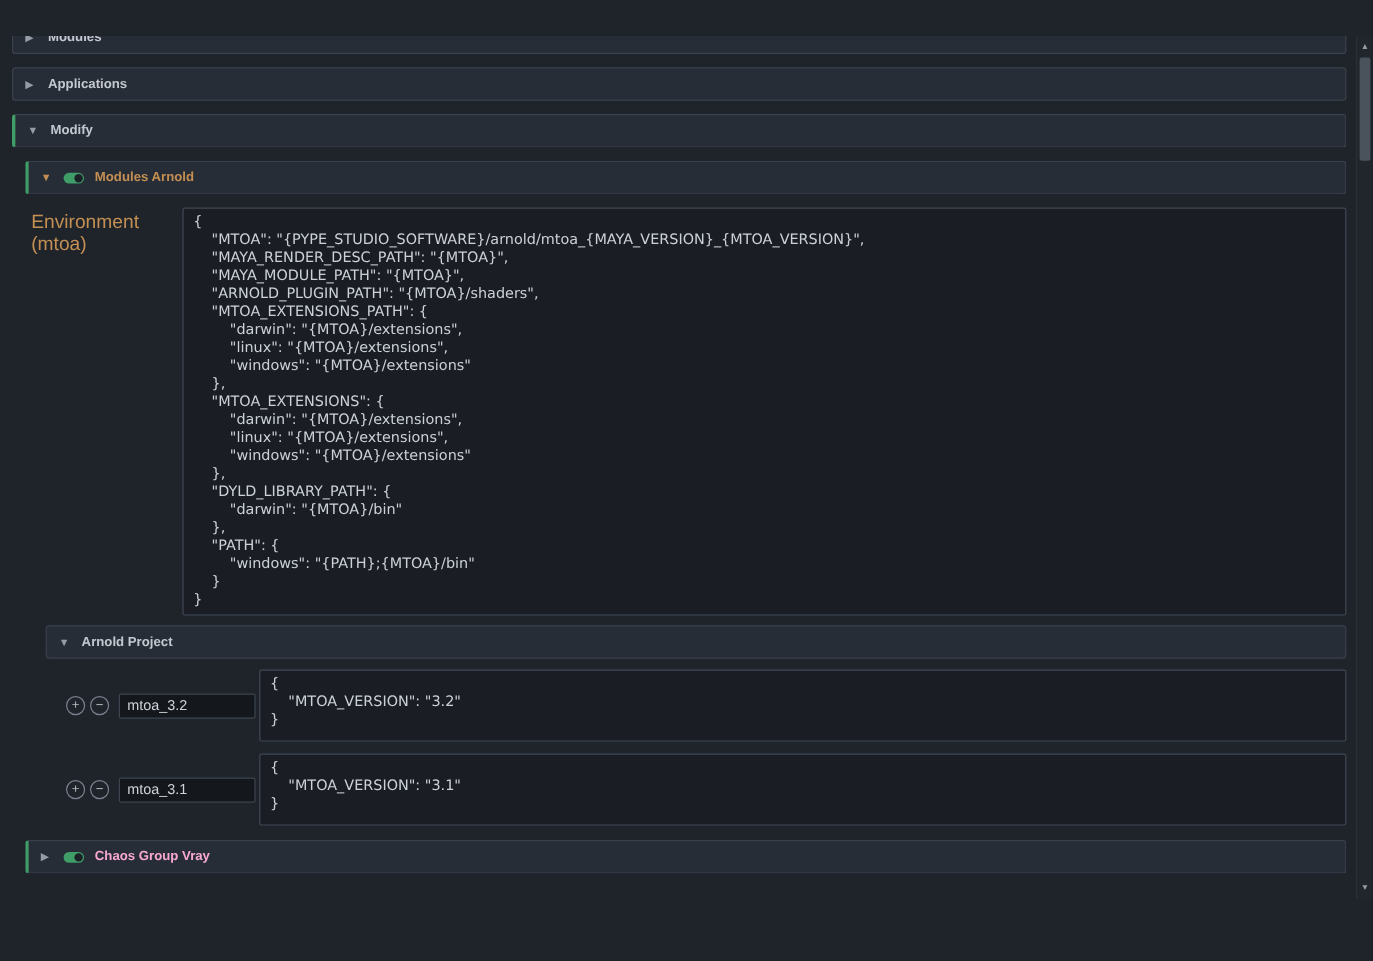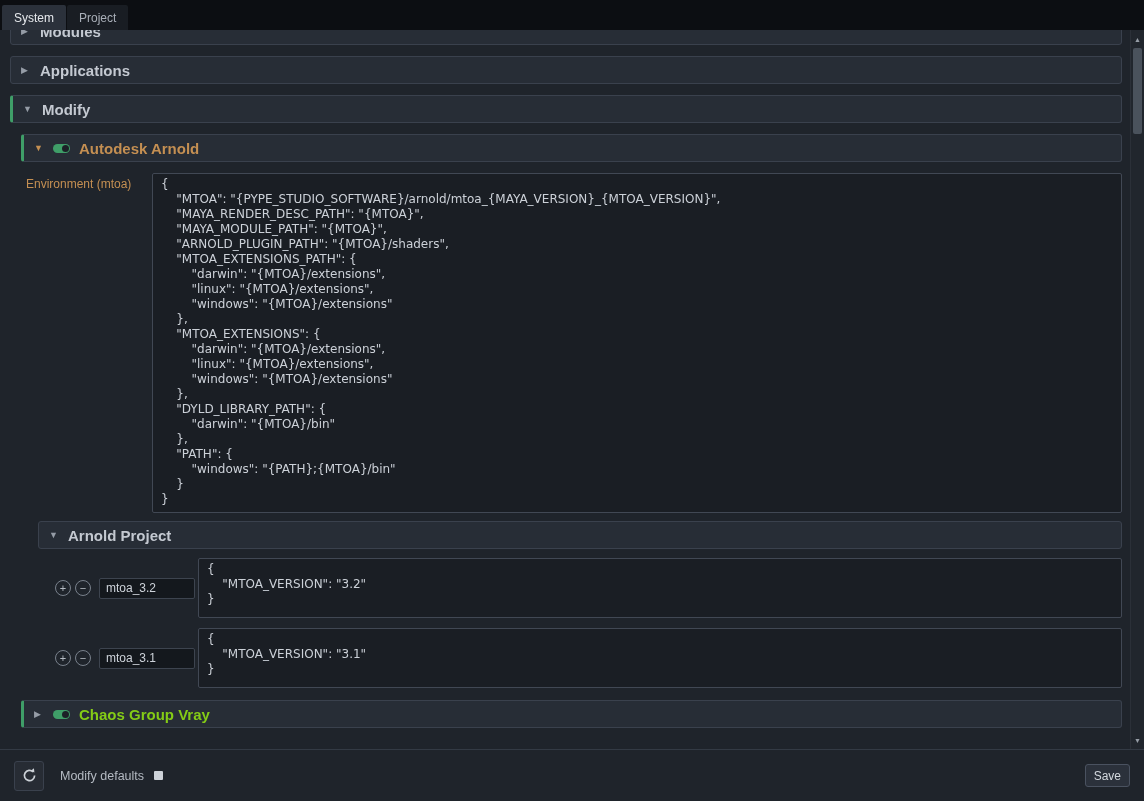--- a/index.html
+++ b/index.html
@@ -17,49 +17,49 @@
 
   
   .content { position:absolute; top:30px; left:0; right:14px; bottom:52px; overflow:hidden;
              padding:0 8px 0 10px; }
 
   .section-header { height:28px; background:#272d36; border:1px solid #3a414d; border-radius:3px;
                     display:flex; align-items:center; gap:9px; padding:0 10px; margin-bottom:11px;
                     cursor:default; }
   .section-header.cut { margin-top:-13px; }
   .section-header .arrow { font-size:9px; color:#959ca6; width:10px; flex:none; line-height:1; }
-  .section-header .label { font-size:15px; font-weight:bold; color:#c4c9d1; }
+  .section-header .label { font-size:11px; font-weight:bold; color:#c4c9d1; }
   .section-header.green-edge { border-left:3px solid #3f9e68; }
   .section-header.gold .label, .section-header.gold .arrow { color:#c48f52; }
-  .section-header.dim .label { color:#84cc16; }
+  .section-header.dim .label { color:#f9a8d4; }
 
   .toggle { width:17px; height:9px; border-radius:5px; background:#3f9e68; position:relative;
             display:inline-block; flex:none; }
   .toggle .knob { position:absolute; right:1px; top:1px; width:7px; height:7px; border-radius:50%;
                   background:#1c2027; }
 
   .tools-body { padding-left:11px; }
 
   
   .env-row { display:flex; align-items:flex-start; margin:10px 0 8px 0; }
-  .env-label { width:131px; flex:none; padding:4px 6px 0 5px; font-size:12px; color:#c48f52; }
+  .env-label { width:131px; flex:none; padding:4px 6px 0 5px; font-size:16px; color:#c48f52; }
   .ta { background:#1a1e24; border:1px solid #414854; border-radius:2px; color:#ccd1d8;
         font-family:"DejaVu Sans", sans-serif; font-size:12px; line-height:15px;
         padding:3px 8px; resize:none; white-space:pre; overflow:hidden; outline:none; }
   .env-ta { flex:1; height:340px; }
 
   
   .versions { margin-left:17px; }
   .versions .section-header { margin-bottom:9px; }
   .version-row { display:flex; align-items:center; margin-bottom:10px; padding-left:17px; }
   .round-btn { width:16px; height:16px; border-radius:50%; border:1px solid #79818c; background:transparent;
                color:#b6bcc4; font-size:11px; line-height:13px; text-align:center; padding:0; flex:none;
                font-family:"Liberation Sans", sans-serif; cursor:default; }
   .round-btn + .round-btn { margin-left:4px; }
-  .version-input { width:96px; height:21px; margin-left:8px; background:#14181d; border:1px solid #3d444f;
+  .version-input { width:114px; height:21px; margin-left:8px; background:#14181d; border:1px solid #3d444f;
                    border-radius:2px; color:#ced3da; font-size:12px; padding:0 6px; outline:none; flex:none;
                    font-family:"Liberation Sans", sans-serif; }
   .version-ta { flex:1; height:60px; margin-left:3px; }
 
   .chaos-header { margin-top:12px; }
 
   
   .scrollbar { position:absolute; right:0; top:30px; bottom:52px; width:14px; background:#21262d;
                border-left:1px solid #2b3038; }
   .sb-arrow { position:absolute; left:0; right:0; height:14px; display:flex; align-items:center;
@@ -79,28 +79,20 @@
                      display:inline-block; }
   .save-btn { margin-left:auto; height:23px; padding:0 8px; background:#2b313b; border:1px solid #4a5260;
               border-radius:3px; color:#d3d8de; font-size:12px; font-family:"Liberation Sans", sans-serif;
               cursor:default; }
 </style>
 </head>
 <body>
 
 <div class="app">
 
-  <div class="tabbar">
-    <div class="tab active">
-      <span>System</span>
-    </div>
-    <div class="tab">
-      <span>Project</span>
-    </div>
-  </div>
 
   <div class="content">
 
     <div class="section-header cut">
       <span class="arrow">▶</span>
       <span class="label">Modules</span>
     </div>
 
     <div class="section-header">
       <span class="arrow">▶</span>
@@ -112,21 +104,21 @@
       <span class="label">Modify</span>
     </div>
 
     <div class="tools-body">
 
       <div class="section-header green-edge gold">
         <span class="arrow">▼</span>
         <span class="toggle">
             <span class="knob"></span>
           </span>
-        <span class="label">Autodesk Arnold</span>
+        <span class="label">Modules Arnold</span>
       </div>
 
       <div class="env-row">
         <div class="env-label">Environment (mtoa)</div>
         <textarea class="ta env-ta" wrap="off" spellcheck="false" style="">{
     "MTOA": "{PYPE_STUDIO_SOFTWARE}/arnold/mtoa_{MAYA_VERSION}_{MTOA_VERSION}",
     "MAYA_RENDER_DESC_PATH": "{MTOA}",
     "MAYA_MODULE_PATH": "{MTOA}",
     "ARNOLD_PLUGIN_PATH": "{MTOA}/shaders",
     "MTOA_EXTENSIONS_PATH": {
@@ -183,25 +175,14 @@
 
     </div>
   </div>
 
   <div class="scrollbar">
     <div class="sb-arrow up">▲</div>
     <div class="sb-thumb"></div>
     <div class="sb-arrow down">▼</div>
   </div>
 
-  <div class="footer">
-    <button class="refresh-btn">
-      <svg width="17" height="17" viewBox="0 0 17 17">
-        <path d="M13.6 8.5a5.1 5.1 0 1 1-1.5-3.6" fill="none" stroke="#cdd2d8" stroke-width="1.7"></path>
-        <path d="M12.9 1.2 L13.4 5.4 L9.6 4.1 Z" fill="#cdd2d8"></path>
-      </svg>
-    </button>
-    <span class="modify-label">Modify defaults</span>
-    <span class="modify-checkbox"></span>
-    <button class="save-btn">Save</button>
-  </div>
 
 </div>
 
 </body></html>

